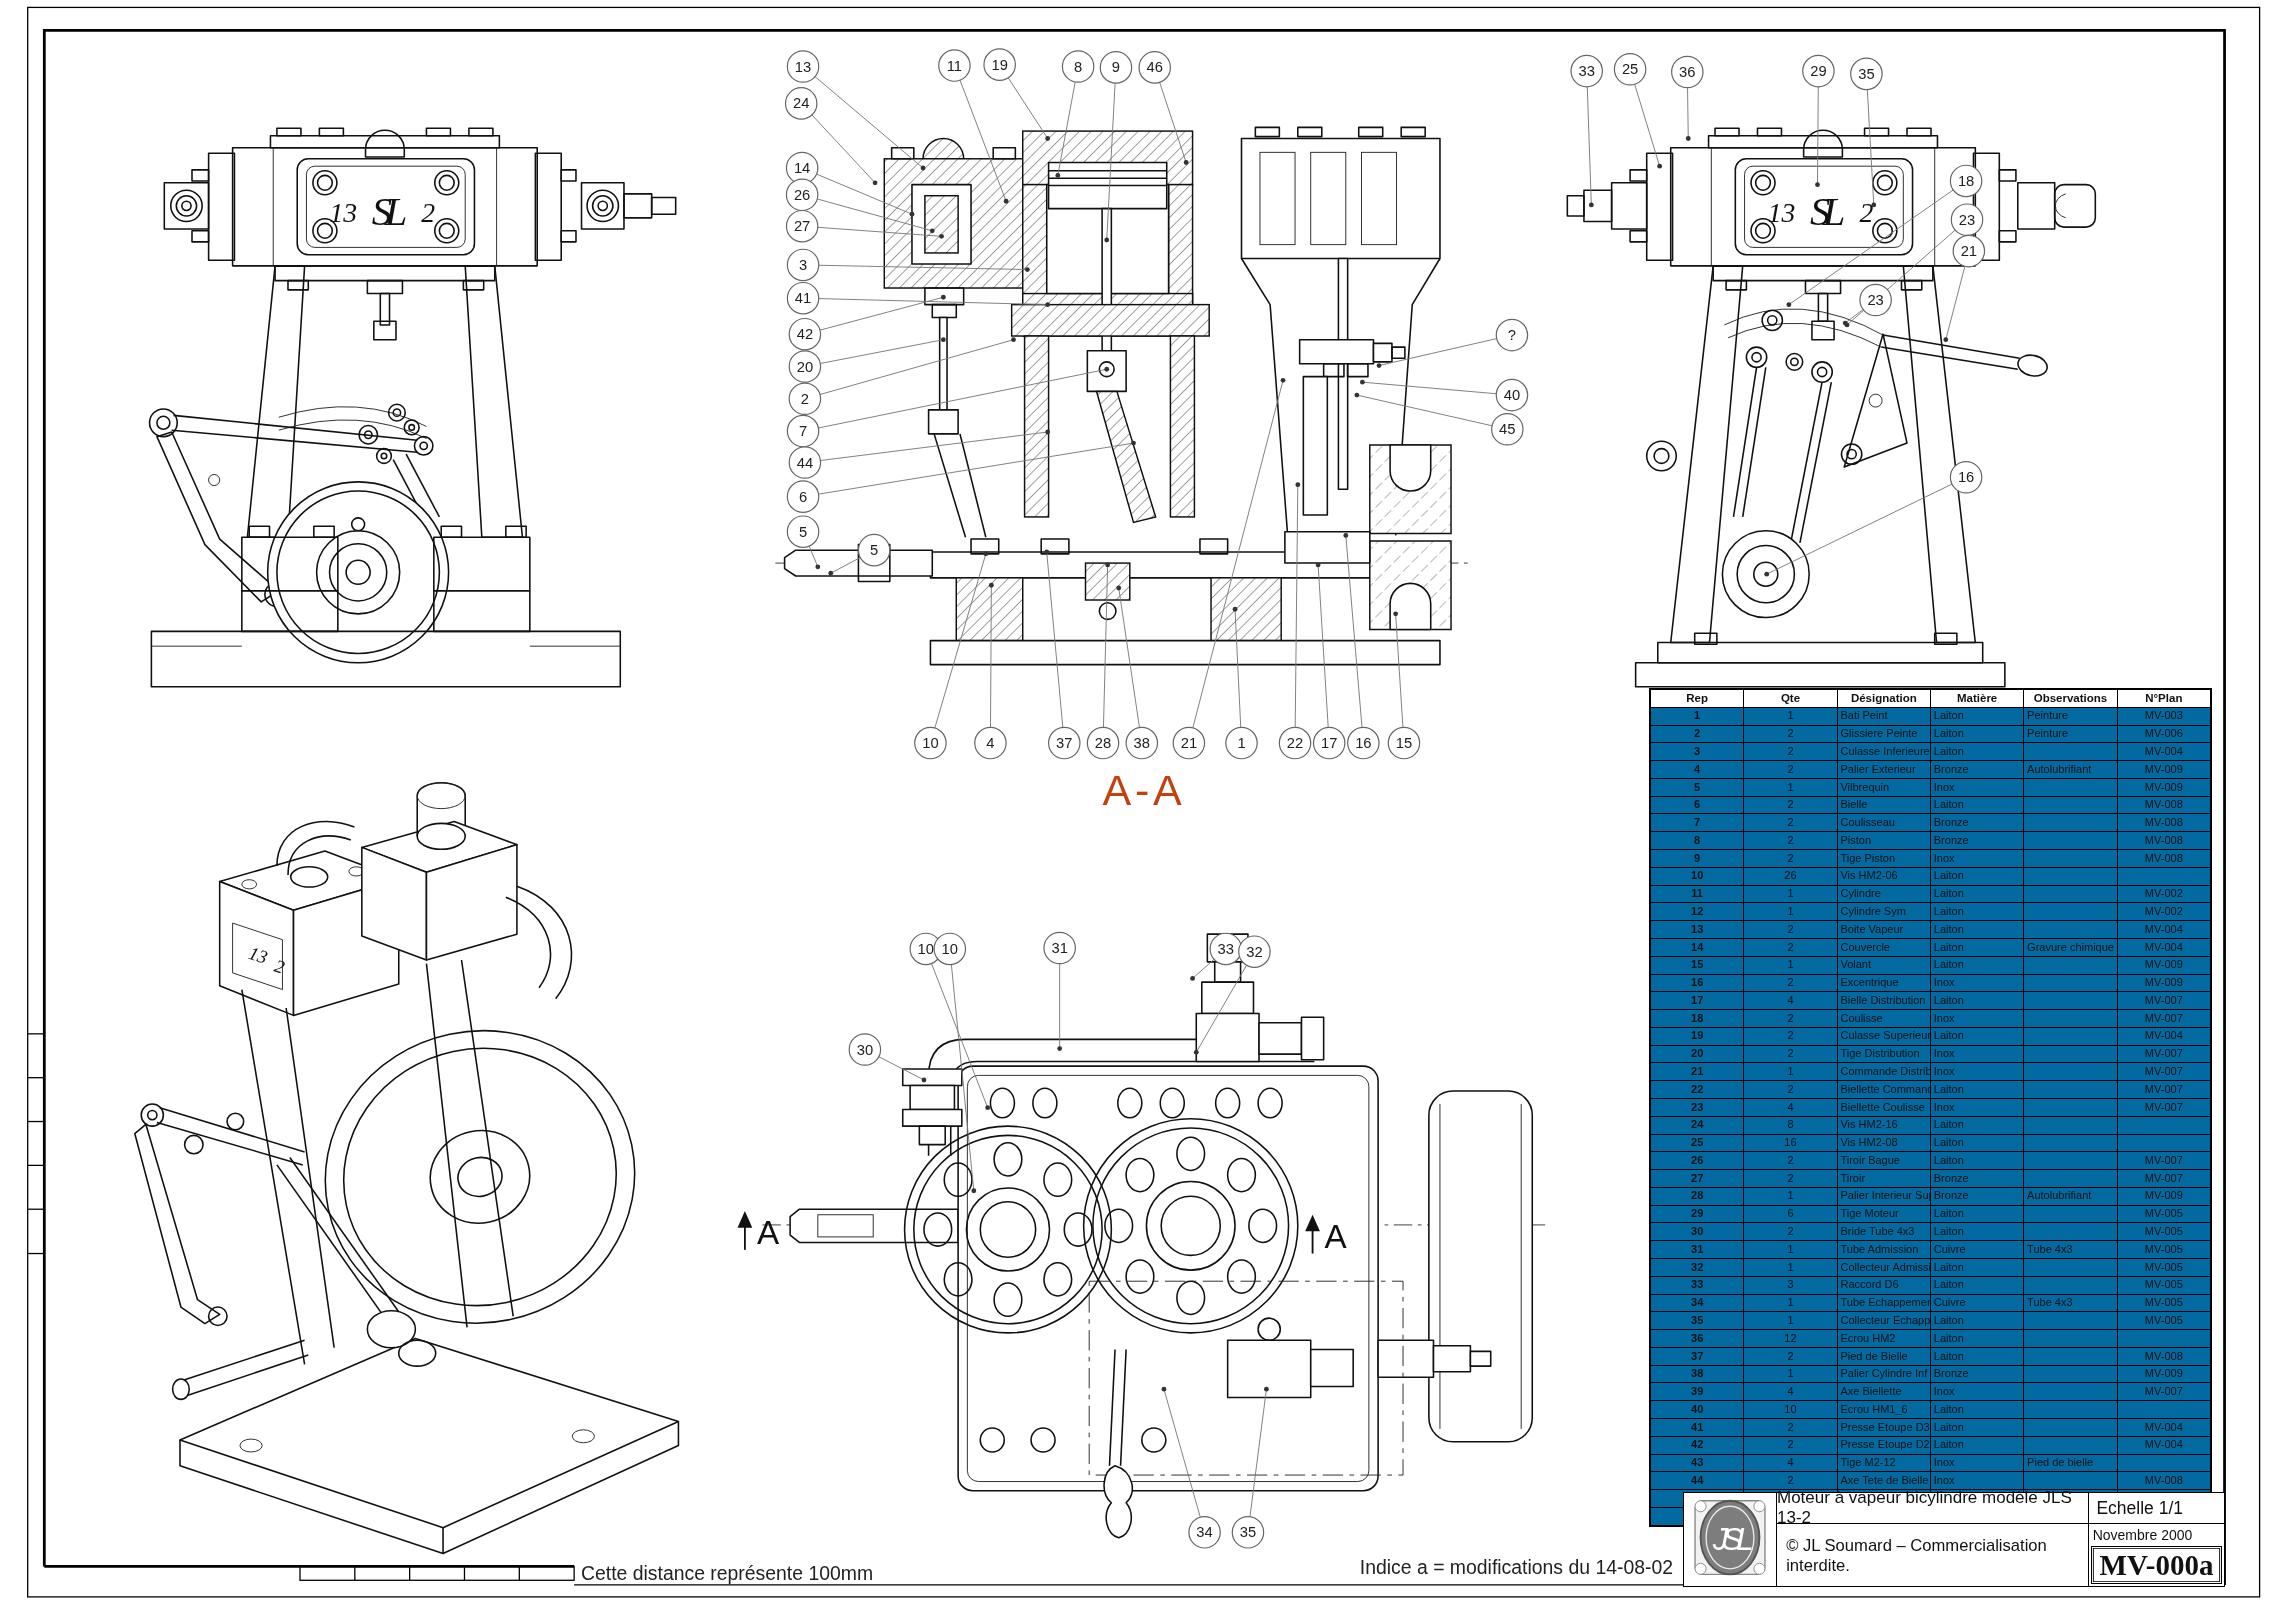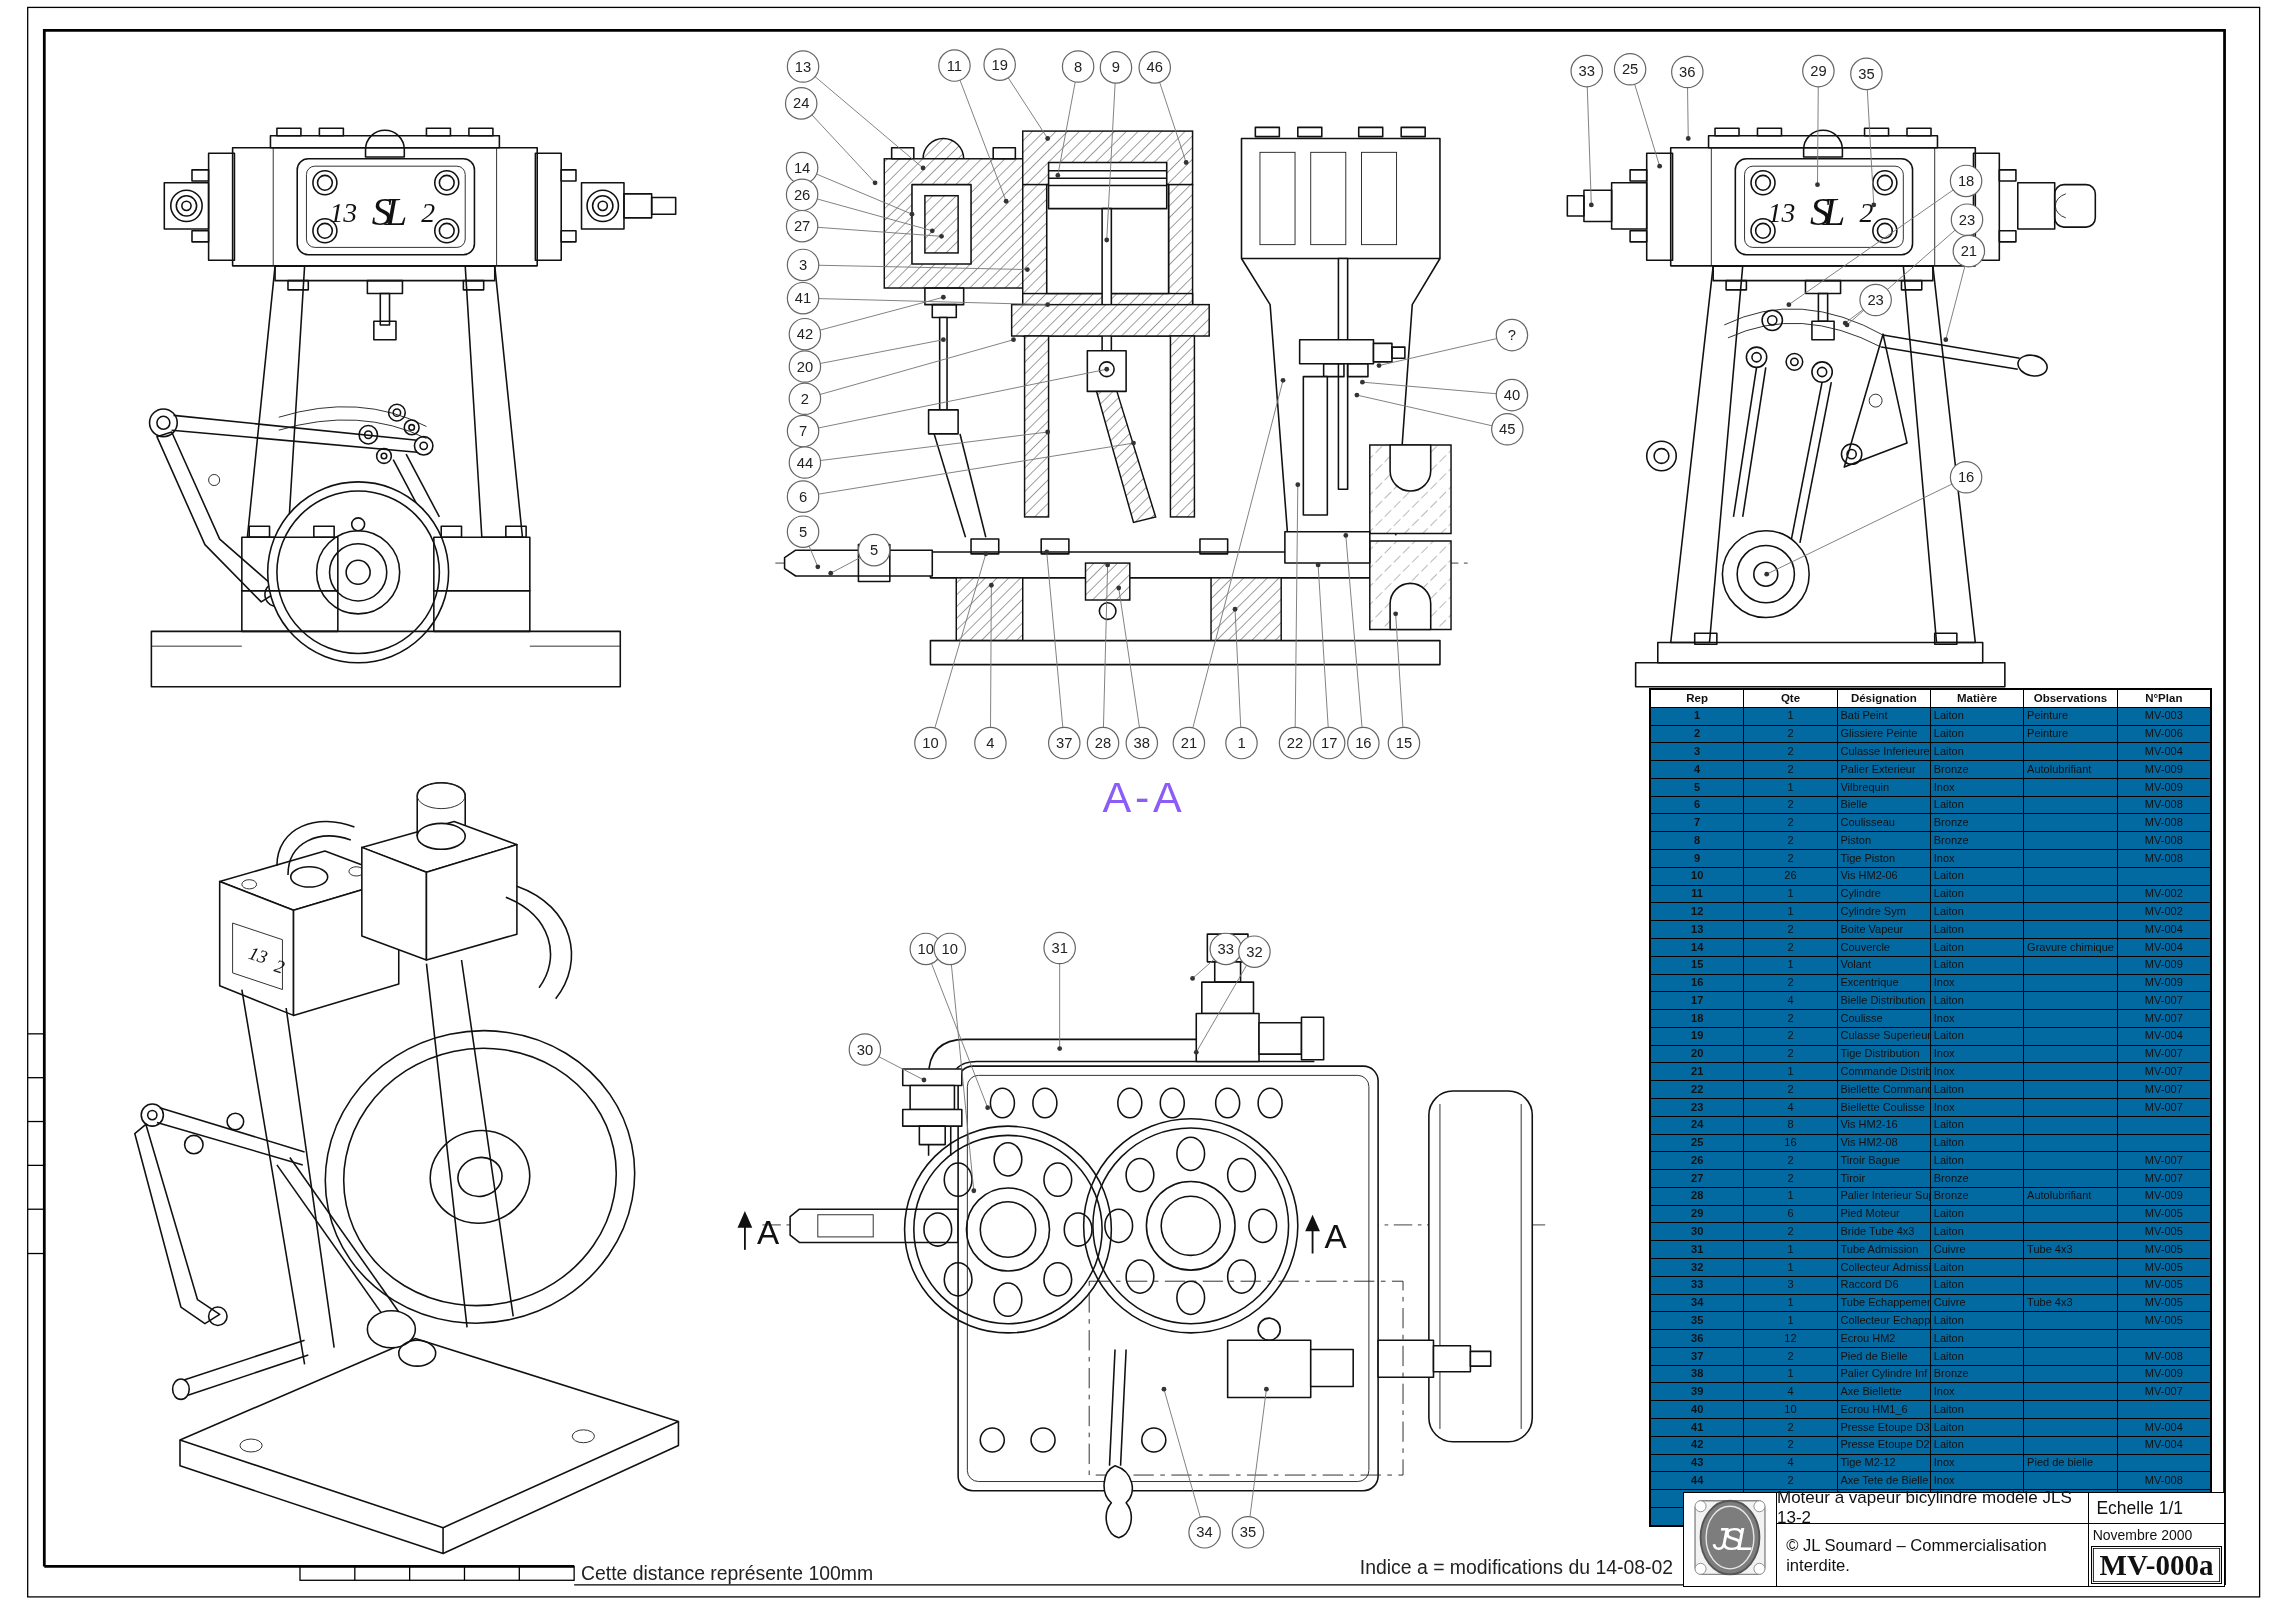--- a/index.html
+++ b/index.html
@@ -3,21 +3,21 @@
 <meta charset="utf-8">
 <style>
   html,body{margin:0;padding:0;background:#e8e8e8;}
   #sheet{position:relative;width:2291px;height:1620px;background:#fff;overflow:hidden;
          font-family:"Liberation Sans",sans-serif;color:#111;}
   svg text{font-family:"Liberation Sans",sans-serif;}
 
   
   .abs{position:absolute;}
   #section-label{left:1061px;top:766px;width:166px;text-align:center;
-    font-size:43px;letter-spacing:3.7px;color:#8b5cf6;font-weight:400;margin-top:7px;}
+    font-size:43px;letter-spacing:3.7px;color:#c2410c;font-weight:400;}
   #scale-note{left:581px;top:1562px;font-size:19.4px;color:#222;}
   #revision-note{left:1274px;top:1556px;width:399px;text-align:right;font-size:19.4px;color:#222;}
 
   
   #parts-table{position:absolute;left:1650px;top:689px;width:561px;border-collapse:collapse;
     table-layout:fixed;background:#0369a1;font-size:11px;line-height:1.05;}
   #parts-table th,#parts-table td{border:0.9px solid #000;padding:0.9px 2.8px;height:15px;
     overflow:hidden;white-space:nowrap;}
   #parts-table th{font-size:11.5px;text-align:center;background:#fff;}
   #parts-table{border:1.8px solid #000;outline:0.9px solid #000;}
@@ -1049,21 +1049,21 @@
           <td class="c0">28</td>
           <td class="c1">1</td>
           <td class="c2">Palier Interieur Sup</td>
           <td class="c3">Bronze</td>
           <td class="c4">Autolubrifiant</td>
           <td class="c5">MV-009</td>
         </tr>
         <tr>
           <td class="c0">29</td>
           <td class="c1">6</td>
-          <td class="c2">Pied Moteur</td>
+          <td class="c2">Tige Moteur</td>
           <td class="c3">Laiton</td>
           <td class="c4"></td>
           <td class="c5">MV-005</td>
         </tr>
         <tr>
           <td class="c0">30</td>
           <td class="c1">2</td>
           <td class="c2">Bride Tube 4x3</td>
           <td class="c3">Laiton</td>
           <td class="c4"></td>

